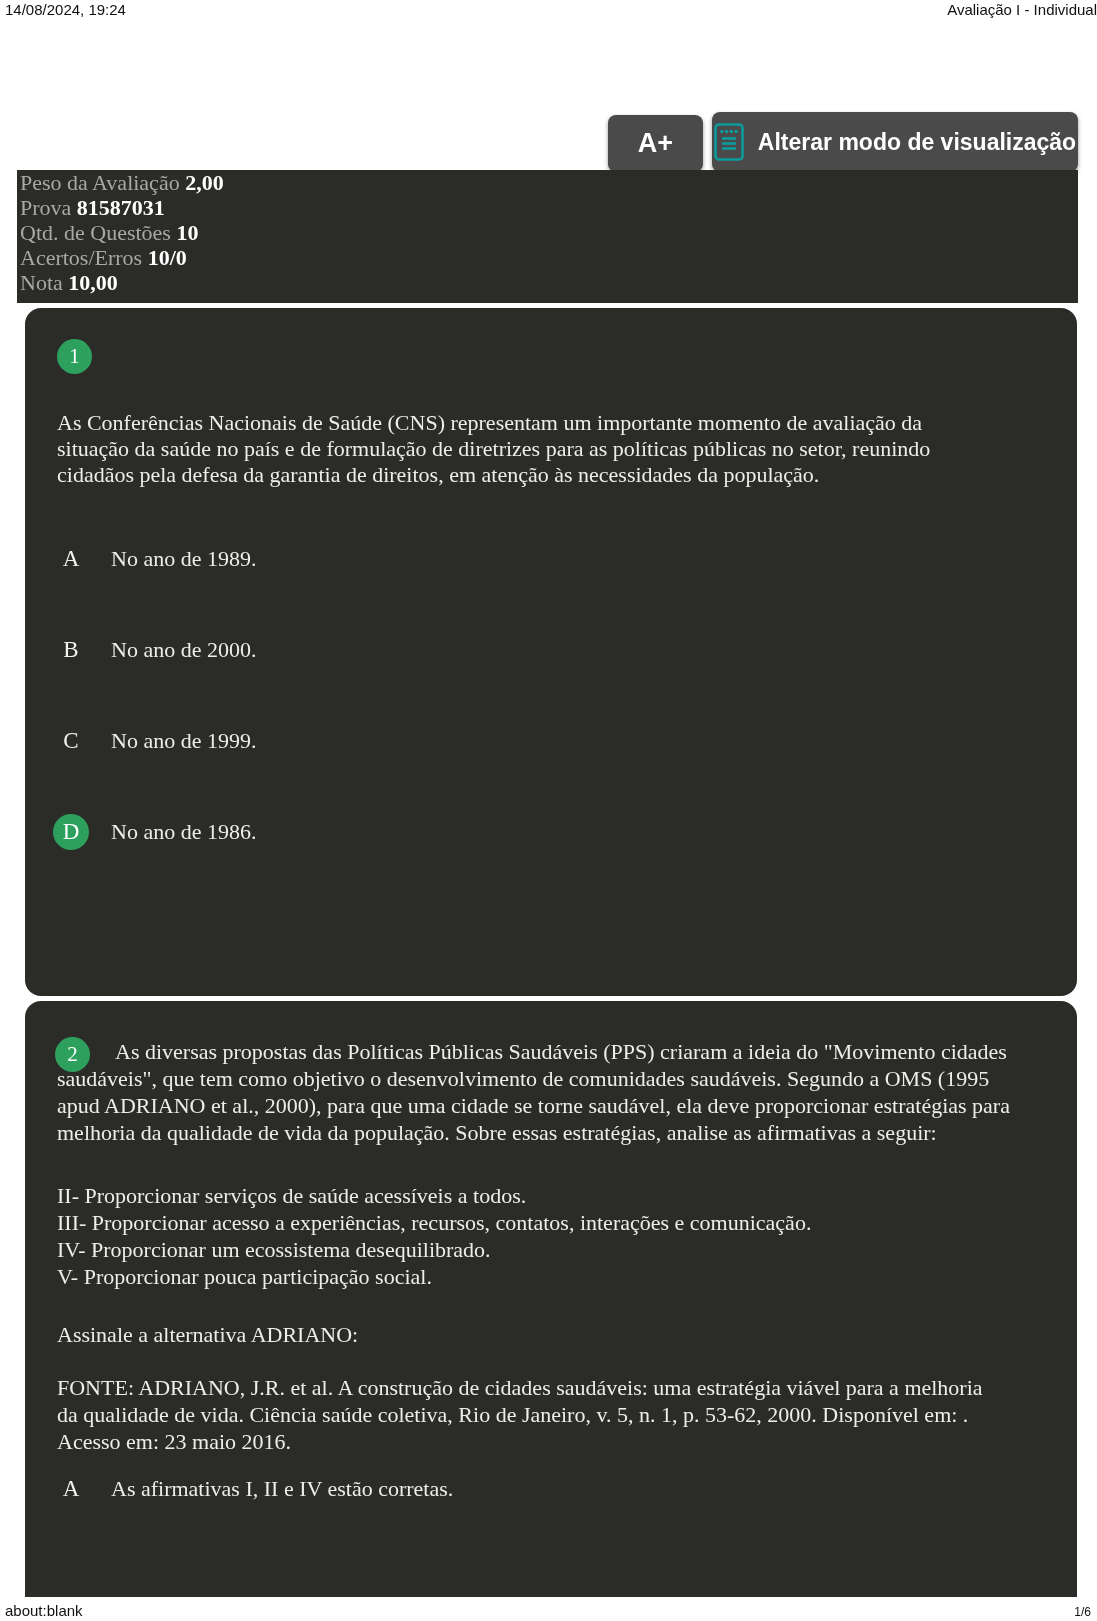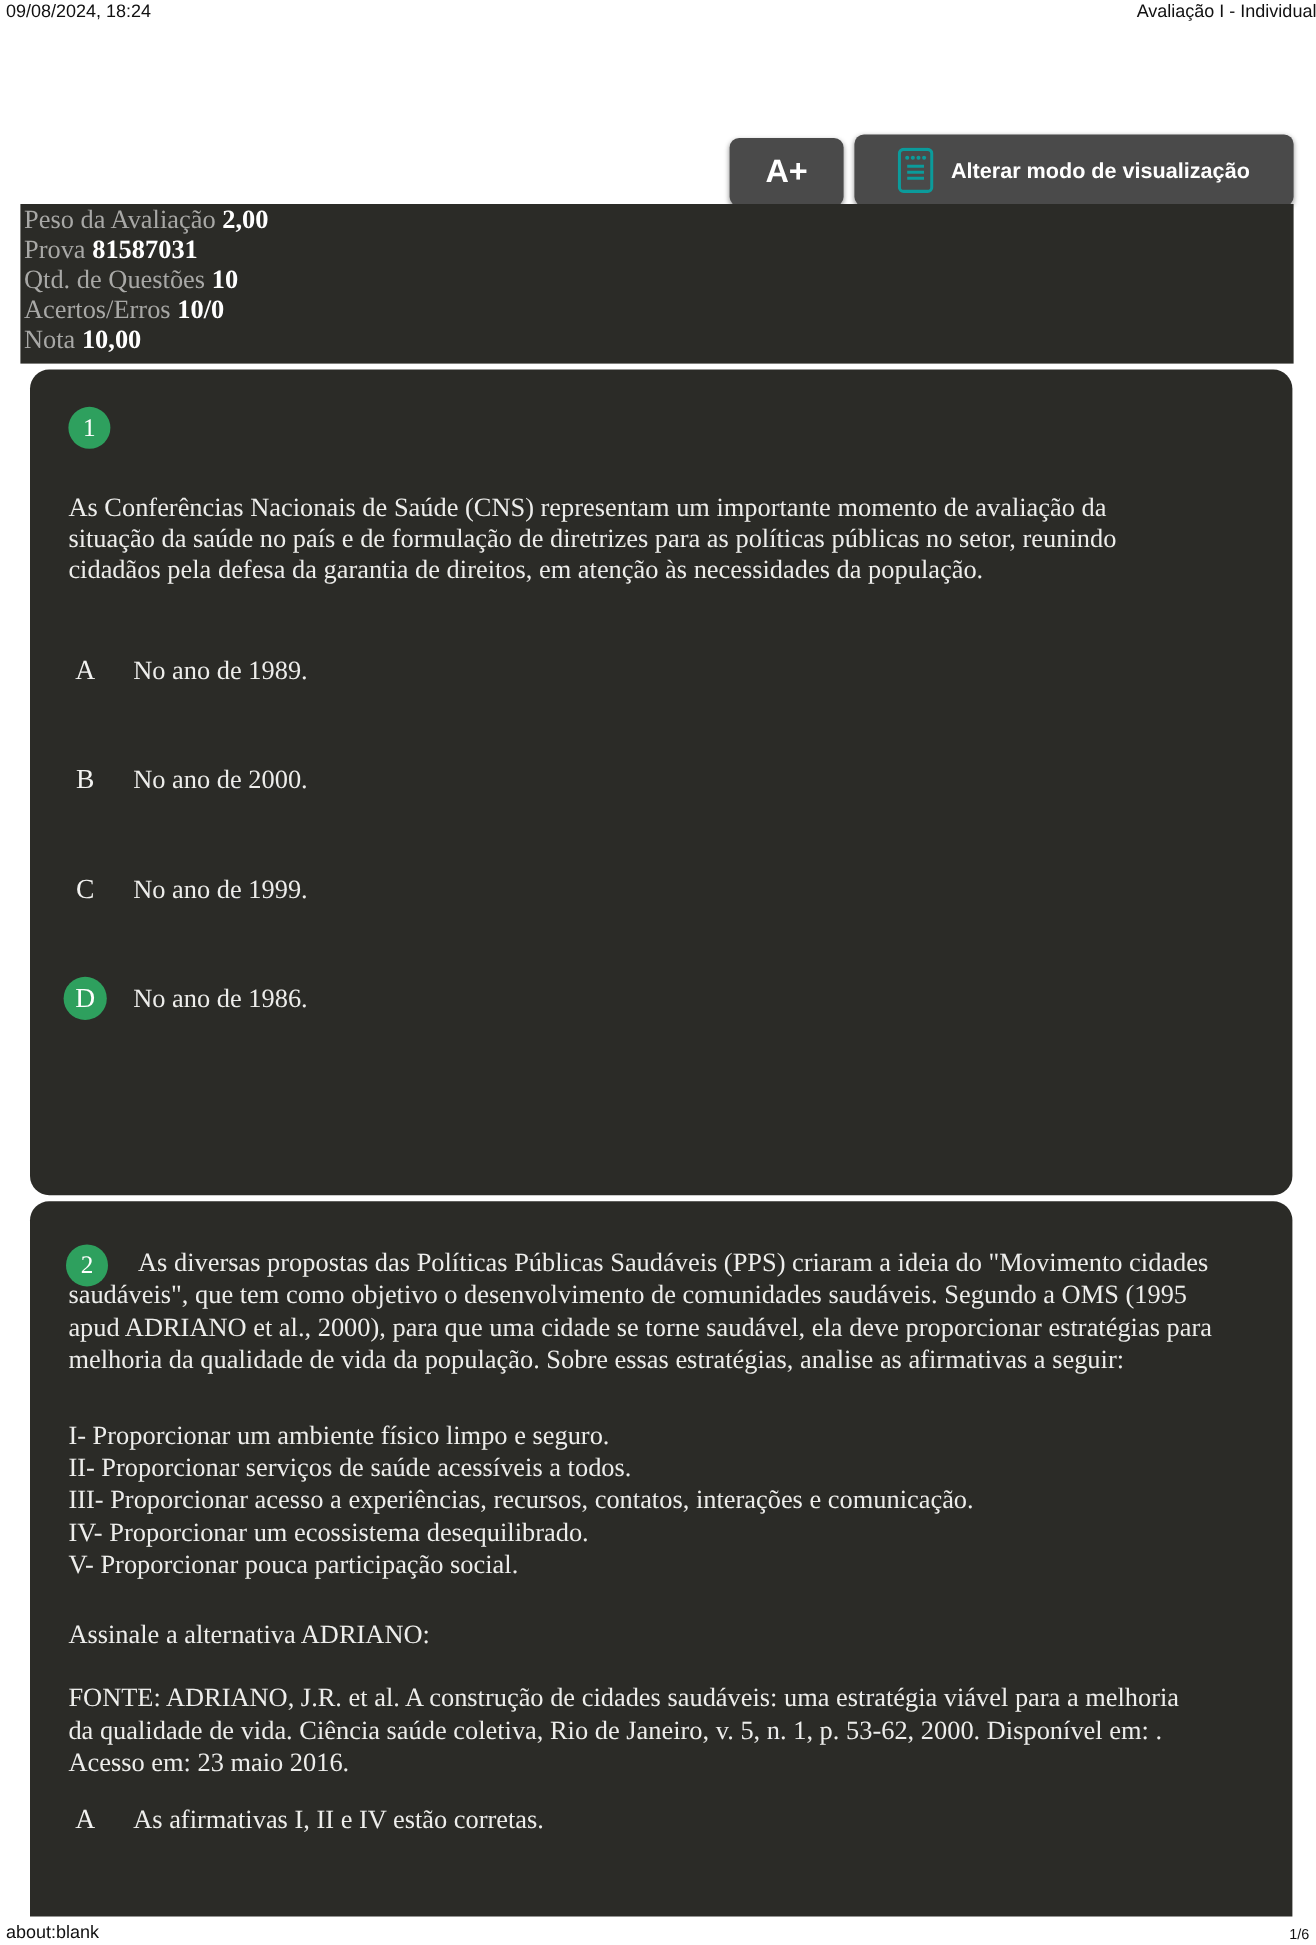--- a/index.html
+++ b/index.html
@@ -22,21 +22,21 @@
   .pf-left{position:absolute;left:5px;bottom:0;font-size:15px;color:#111;}
   .pf-right{position:absolute;right:6px;bottom:0;font-size:12px;color:#111;}
   
   .btn{
     position:absolute;background:var(--button-bg);color:#fff;border:none;
     border-radius:8px;box-shadow:0 2px 4px rgba(0,0,0,.4);cursor:pointer;
     font-family:"Liberation Sans",sans-serif;font-weight:bold;
     display:flex;align-items:center;justify-content:center;
   }
   .btn-aplus{left:608px;top:115px;width:95px;height:57px;font-size:27px;}
-  .btn-view{left:712px;top:112px;width:366px;height:60px;font-size:18px;gap:14px;}
+  .btn-view{left:712px;top:112px;width:366px;height:60px;font-size:23px;gap:14px;}
   .view-icon{display:inline-flex;color:var(--icon-teal);}
   
   .stats-panel{
     position:absolute;left:17px;top:170px;width:1061px;height:133px;
     background:var(--card-bg);padding:0 0 0 3px;
     font-family:"Liberation Serif",serif;font-size:22px;line-height:25px;
   }
   .stat-label{color:#a8a8a6;}
   .stat-value{color:#ffffff;font-weight:bold;}
   
@@ -68,21 +68,21 @@
     display:flex;align-items:center;justify-content:center;
     color:#f2f2f0;font-size:23px;
   }
   .option-letter.selected{background:var(--accent-green);color:#fff;}
   .option-text{margin-left:22px;color:#ededeb;}
 </style>
 </head>
 <body>
 
 <div class="print-header">
-  <span class="ph-datetime">09/08/2024, 18:24</span>
+  <span class="ph-datetime">14/08/2024, 19:24</span>
   <span class="ph-title">Avaliação I - Individual</span>
 </div>
 
 <button class="btn btn-aplus">A+</button>
 
 <button class="btn btn-view">
   <span class="view-icon">
     <svg width="30" height="38" viewBox="0 0 30 38" fill="none" stroke="currentColor" stroke-width="2.6">
       <rect x="1.5" y="1.5" width="27" height="35" rx="3.5"></rect>
       <circle cx="8" cy="8.5" r="1.7" fill="currentColor" stroke="none"></circle>
@@ -125,21 +125,20 @@
       <span class="option-letter selected">D</span>
       <span class="option-text">No ano de 1986.</span>
     </div>
   </div>
 </section>
 
 <section class="card card2">
   <div class="qnum-circle q2-circle">2</div>
   <p class="para q2p1">As diversas propostas das Políticas Públicas Saudáveis (PPS) criaram a ideia do "Movimento cidades saudáveis", que tem como objetivo o desenvolvimento de comunidades saudáveis. Segundo a OMS (1995 apud ADRIANO et al., 2000), para que uma cidade se torne saudável, ela deve proporcionar estratégias para melhoria da qualidade de vida da população. Sobre essas estratégias, analise as afirmativas a seguir:</p>
   <div class="statements">
-    <div>I- Proporcionar um ambiente físico limpo e seguro.</div>
     <div>II- Proporcionar serviços de saúde acessíveis a todos.</div>
     <div>III- Proporcionar acesso a experiências, recursos, contatos, interações e comunicação.</div>
     <div>IV- Proporcionar um ecossistema desequilibrado.</div>
     <div>V- Proporcionar pouca participação social.</div>
   </div>
   <p class="para instruction">Assinale a alternativa ADRIANO:</p>
   <p class="para source">FONTE: ADRIANO, J.R. et al. A construção de cidades saudáveis: uma estratégia viável para a melhoria da qualidade de vida. Ciência saúde coletiva, Rio de Janeiro, v. 5, n. 1, p. 53-62, 2000. Disponível em: . Acesso em: 23 maio 2016.</p>
   <div class="option-row single">
     <span class="option-letter">A</span>
     <span class="option-text">As afirmativas I, II e IV estão corretas.</span>

